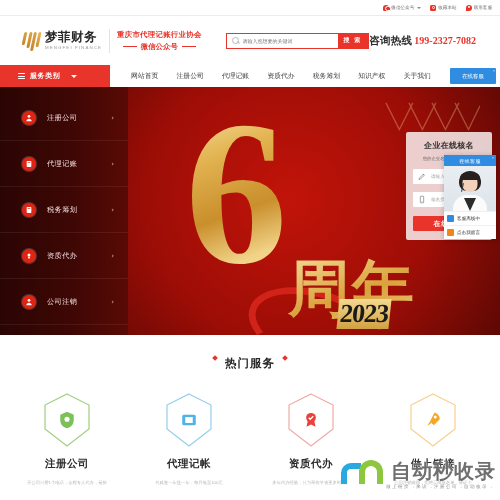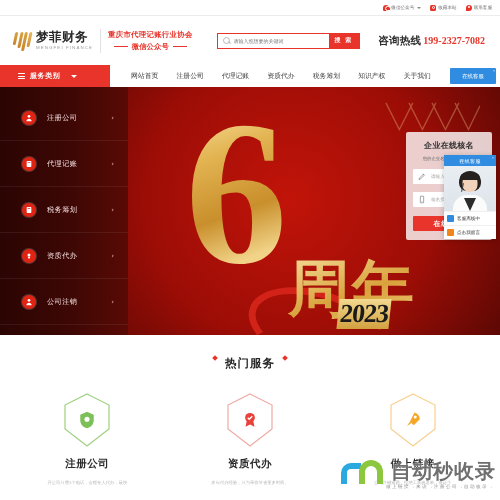--- a/index.html
+++ b/index.html
@@ -23,21 +23,21 @@
     background:#e8342a; border-radius:50% 50% 20% 50%; right:-1.4px; bottom:-0.8px;
     border:.6px solid #fff;}
   .ico-star{ background:#e8342a; border-radius:1.5px; }
   .ico-star:after{content:"";position:absolute;inset:1.4px;border:.8px solid #fff;border-radius:50%;}
   .ico-service{ background:#e8342a; border-radius:50% 50% 50% 0; }
   .ico-service:after{content:"";position:absolute;width:2px;height:2px;background:#fff;border-radius:50%;left:2px;top:1.6px;}
   .caret-sm{ width:0;height:0;border-left:2px solid transparent;border-right:2px solid transparent;
     border-top:2.4px solid #8a8a8a; margin-left:1px;}
 
   
-  .header{ height:49px; display:flex; align-items:center; padding:0 13px; background:#fff;}
+  .header{ height:49px; display:flex; align-items:center; padding:0 22px; background:#fff;}
   .logo-wrap{ display:flex; align-items:center; }
   .logo-mark{ width:20px;height:22px; position:relative; margin-right:3px; flex:0 0 auto;}
   .logo-mark i{ position:absolute; top:2px; width:3.4px; border-radius:1.6px;
     background:linear-gradient(180deg,#d9a441,#c8832c); transform:skewX(-12deg); }
   .logo-mark i:nth-child(1){ left:1px;  height:13px; }
   .logo-mark i:nth-child(2){ left:5.6px;height:16px; }
   .logo-mark i:nth-child(3){ left:10.2px;height:19px;}
   .logo-mark i:nth-child(4){ left:14.8px;height:15px; background:linear-gradient(180deg,#e8b55c,#d09236);}
   .logo-txt{ display:flex; flex-direction:column; justify-content:center;}
   .logo-cn{ font-size:12.5px; font-weight:bold; color:#2a2a2a; letter-spacing:.5px; line-height:1.05;}
@@ -383,20 +383,35 @@
           <svg viewBox="0 0 24 24">
               <path d="M12 1l9 4v7c0 6-4 10-9 11-5-1-9-5-9-11V5z" fill="#7cc05a"></path>
               <circle cx="12" cy="11" r="3.4" fill="#fff"></circle>
             </svg>
         </div>
       </div>
       <div class="card-t">注册公司</div>
       <div class="card-d">开公司只需1个电话，全程专人代办，最快</div>
     </div>
 
+    <div class="card">
+      <div class="hexwrap">
+        <div class="hex"><svg viewBox="0 0 48 54">
+              <path d="M24 1 L46 12 L46 36 L24 53 L2 36 L2 12 Z" fill="none" stroke="#93cdee" stroke-width="1.2"></path>
+            </svg></div>
+        <div class="hexico">
+          <svg viewBox="0 0 24 24">
+              <rect x="3" y="5" width="18" height="14" rx="2" fill="#4fb3e8"></rect>
+              <rect x="7" y="8" width="10" height="8" fill="#fff"></rect>
+            </svg>
+        </div>
+      </div>
+      <div class="card-t">代理记帐</div>
+      <div class="card-d">代账签一年送一年，每月低至100元</div>
+    </div>
 
     <div class="card">
       <div class="hexwrap">
         <div class="hex"><svg viewBox="0 0 48 54">
               <path d="M24 1 L46 12 L46 36 L24 53 L2 36 L2 12 Z" fill="none" stroke="#f0a9a5" stroke-width="1.2"></path>
             </svg></div>
         <div class="hexico">
           <svg viewBox="0 0 24 24">
               <circle cx="12" cy="9" r="6.5" fill="#e8423a"></circle>
             <path d="M9 9l2 2 4-4" fill="none" stroke="#fff" stroke-width="1.8"></path>

